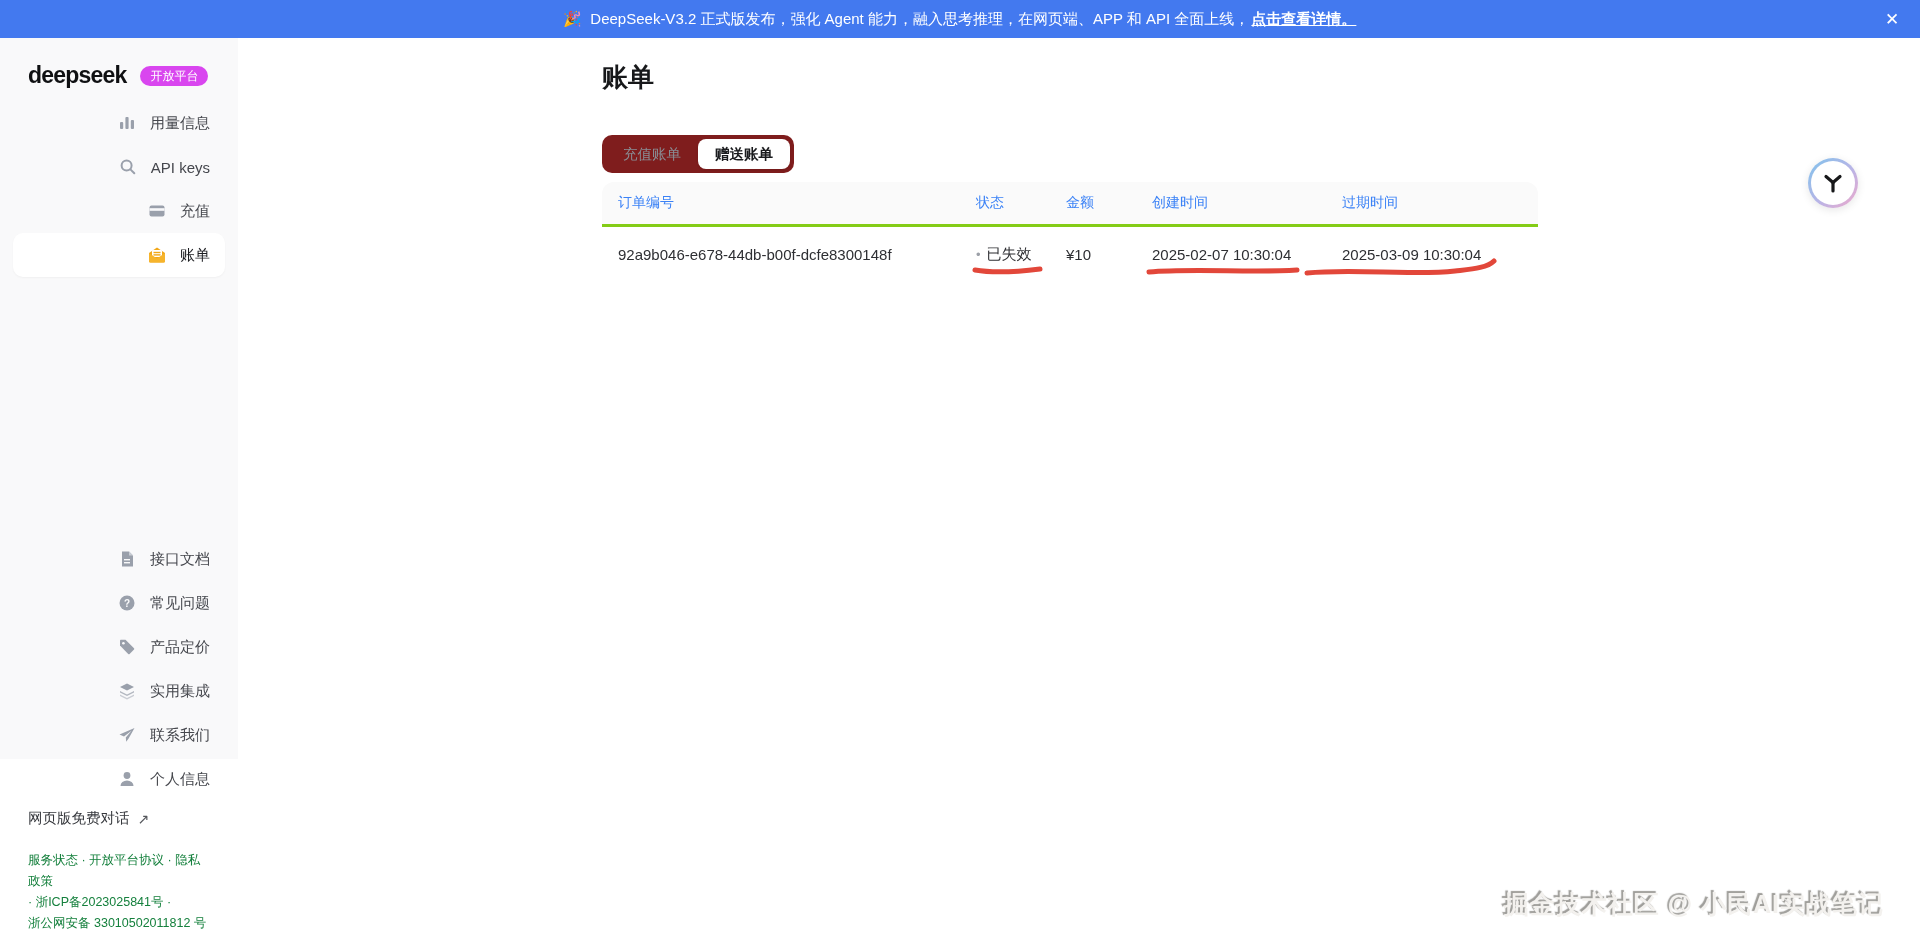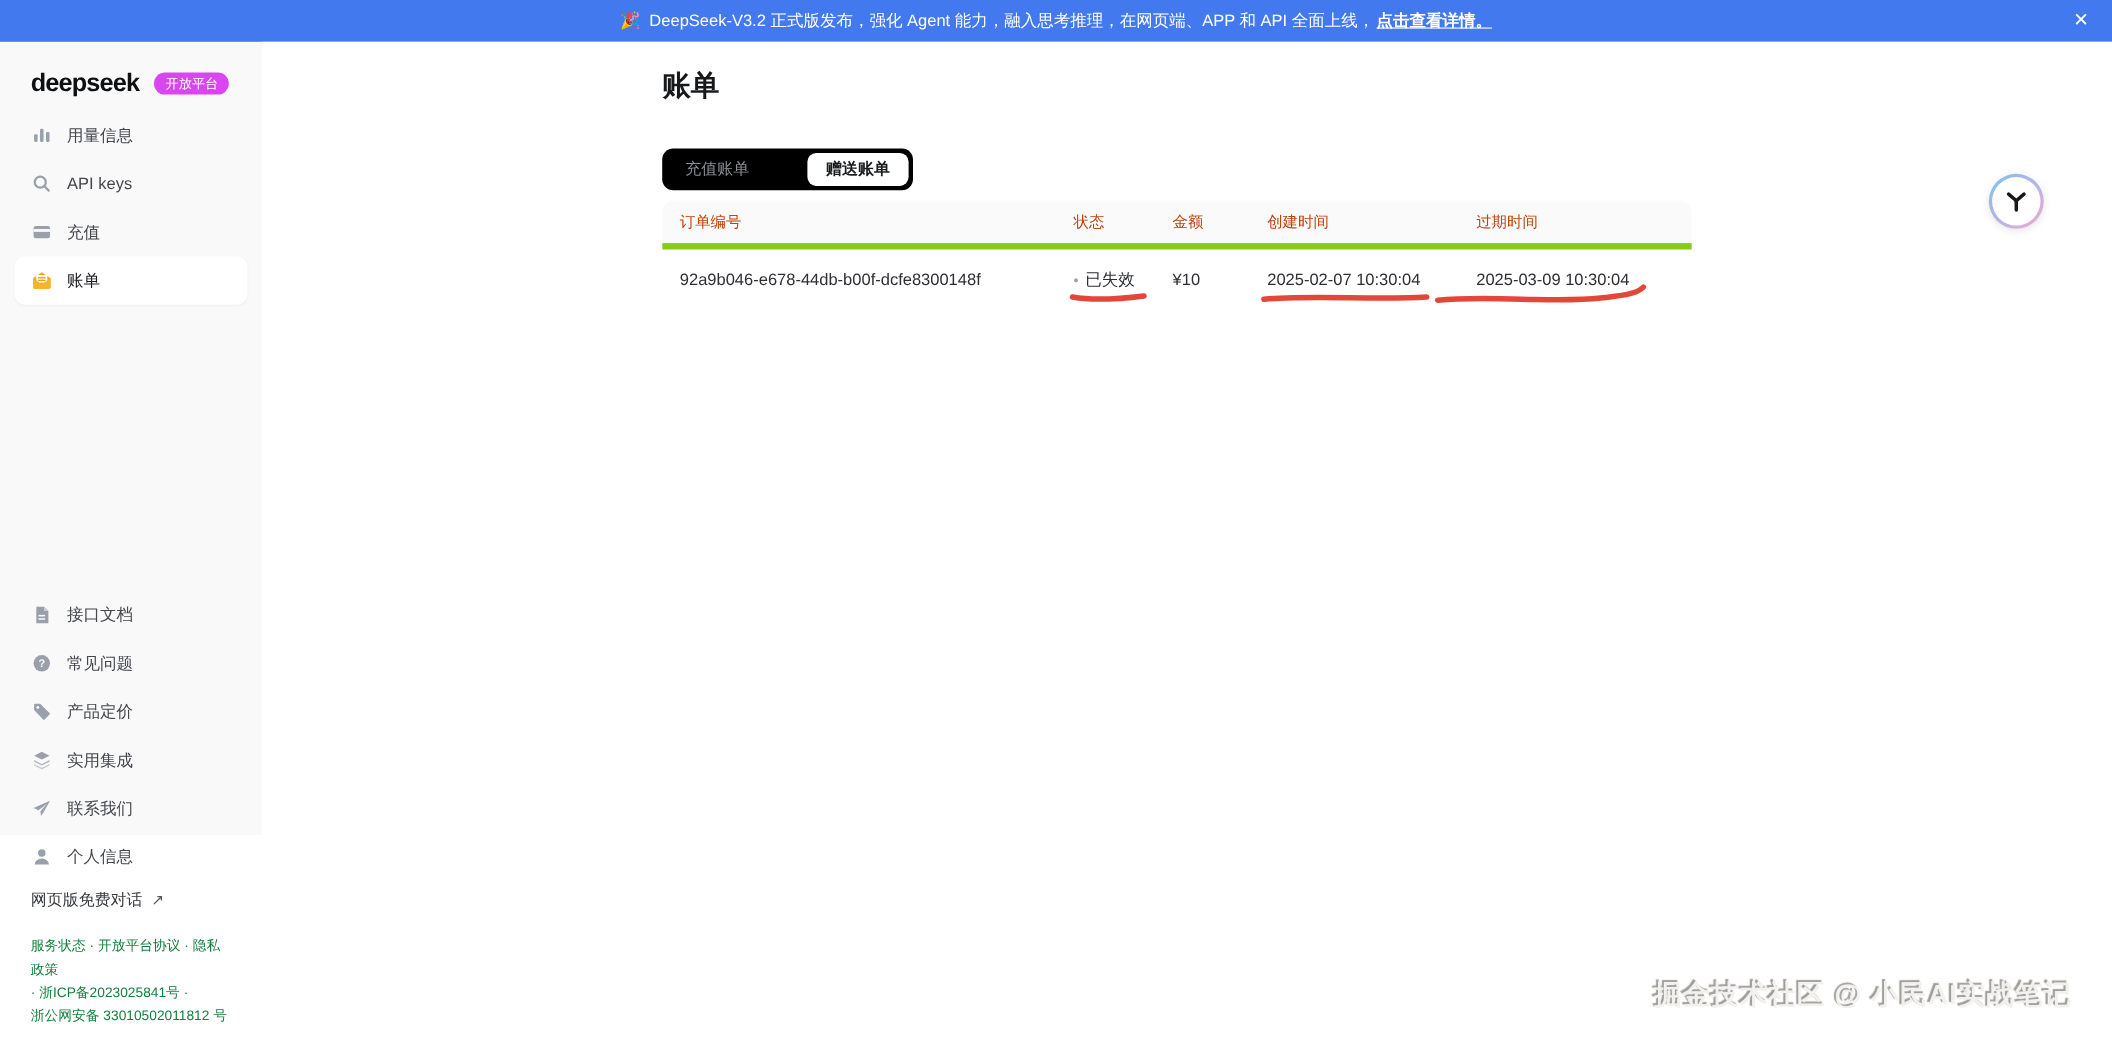--- a/index.html
+++ b/index.html
@@ -20,44 +20,44 @@
   .main { flex:1; background:#fff; position:relative; }
 
   
   .logo-row { display:flex; align-items:center; padding:24px 0 0 28px; height:60px; }
   .wordmark { font-size:23px; font-weight:700; letter-spacing:-0.8px; color:#0f1012; }
   .badge { margin-left:14px; background:#d946ef; color:#fff; font-size:12px;
     padding:4px 10px; border-radius:20px; line-height:1; }
 
   .nav { list-style:none; padding:0 13px; margin-top:12px; }
   .nav-item { display:flex; align-items:center; height:44px; padding:0 15px;
-    border-radius:10px; cursor:pointer; color:#45474d; font-size:15px; }
+    border-radius:10px; cursor:pointer; color:#45474d; font-size:15px;justify-content:flex-end; }
   .nav-item .ic { width:20px; height:20px; margin-right:13px; display:flex; align-items:center; justify-content:center; }
   .nav-item.active { background:#fff; box-shadow:0 1px 2px rgba(0,0,0,0.04); color:#1b1c20; }
   .nav.bottom { margin-top:260px; }
 
   .webchat { display:flex; align-items:center; margin:8px 13px 0 13px; padding:0 15px;
     height:28px; font-size:14.5px; color:#35373c; cursor:pointer; }
   .webchat .arrow { margin-left:8px; font-size:14px; color:#55575c; }
 
   .side-footer { margin:22px 28px 0 28px; font-size:12.5px; line-height:21px; color:#15803d; }
 
   
   .content { padding:22px 0 0 364px; }
   .page-title { font-size:26px; font-weight:700; color:#17181a; }
 
-  .tabs { display:inline-flex; align-items:center; background:#000000; border-radius:10px;
-    padding:4px; margin-top:40px;gap:36px; }
+  .tabs { display:inline-flex; align-items:center; background:#7f1d1d; border-radius:10px;
+    padding:4px; margin-top:40px; }
   .tab { padding:0 17px; height:30px; line-height:30px; font-size:14.5px; color:#8a8e95;
     cursor:pointer; border-radius:8px; white-space:nowrap; }
   .tab.active { background:#fff; color:#1a1b1e; font-weight:700; box-shadow:0 1px 3px rgba(0,0,0,0.12); }
 
   .table { width:936px; margin-top:9px; border-radius:12px; overflow:hidden; }
   .thead { display:flex; background:#fafafa; height:45px; align-items:center;
-    border-bottom:6px solid #84cc16; font-size:14px; color:#c2410c; }
+    border-bottom:3px solid #84cc16; font-size:14px; color:#3b82f6; }
   .trow { display:flex; background:#fff; height:55px; align-items:center;
     font-size:15px; color:#2e2f33; }
   .c1 { width:374px; padding-left:16px; }
   .c2 { width:90px; }
   .c3 { width:86px; }
   .c4 { width:190px; }
   .c5 { width:196px; }
   .status-bullet { color:#9ca0a8; font-size:13px; margin-right:6px; }
 
   

